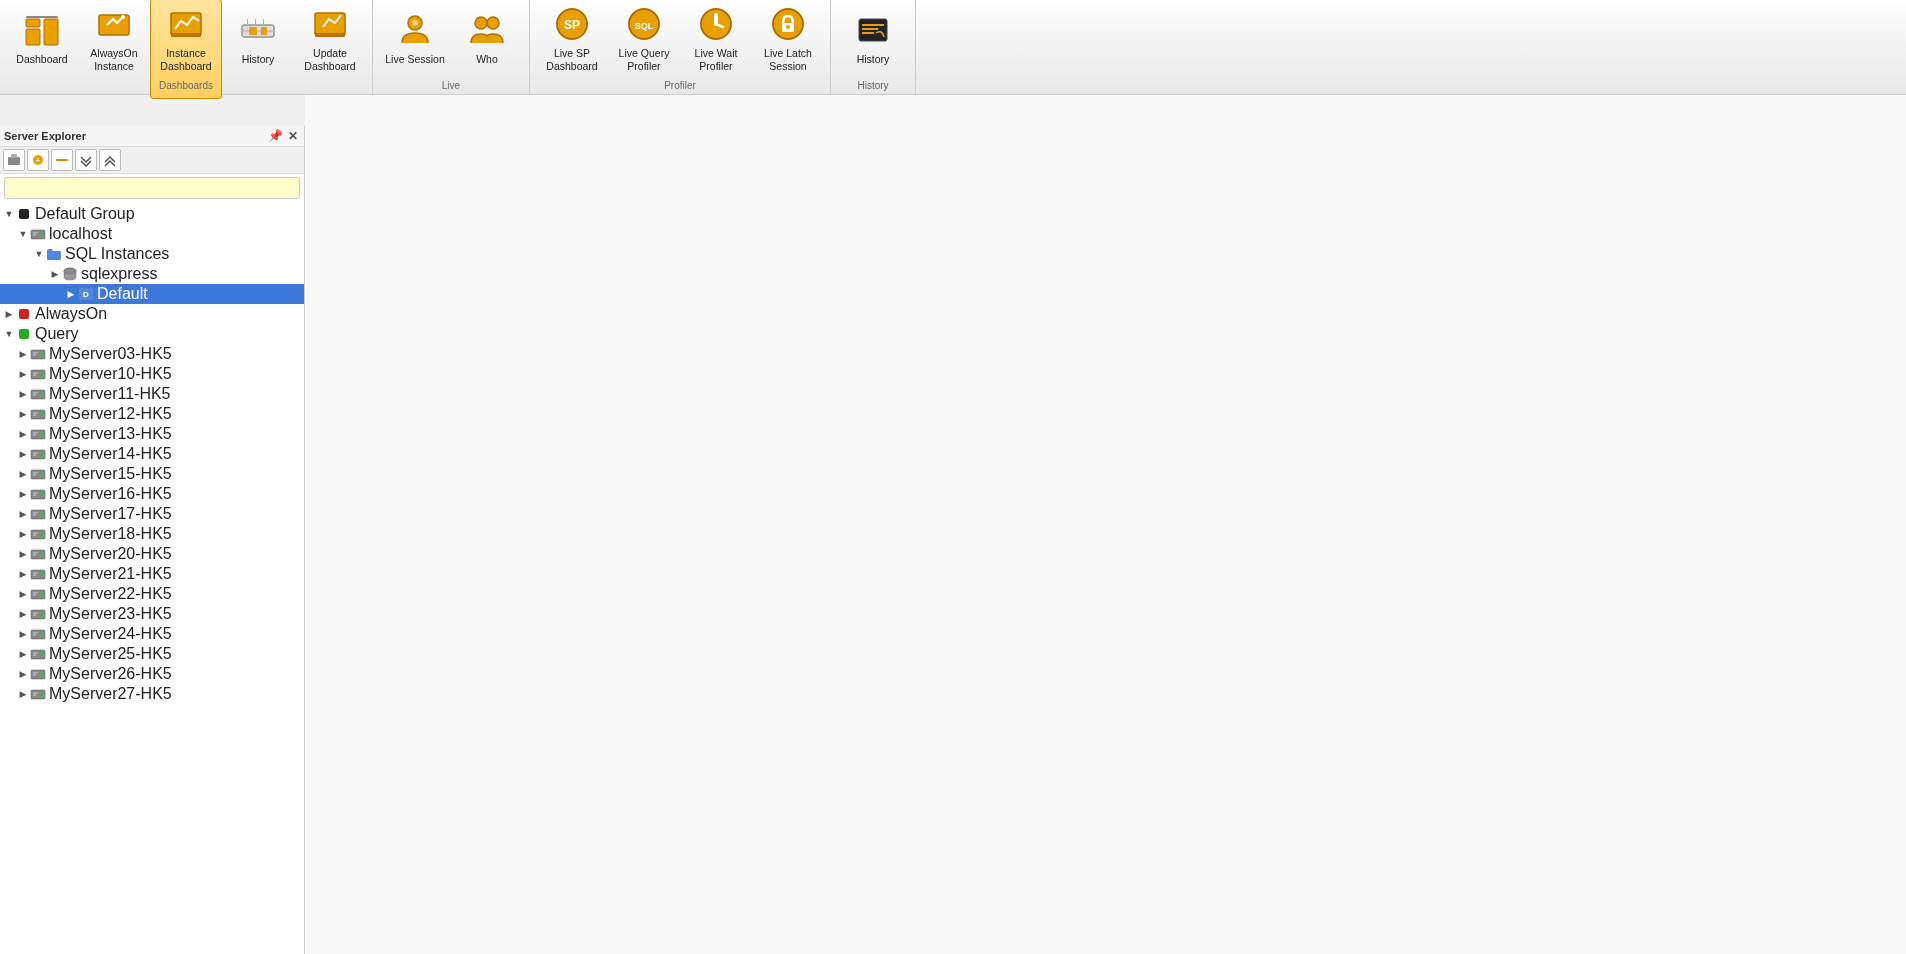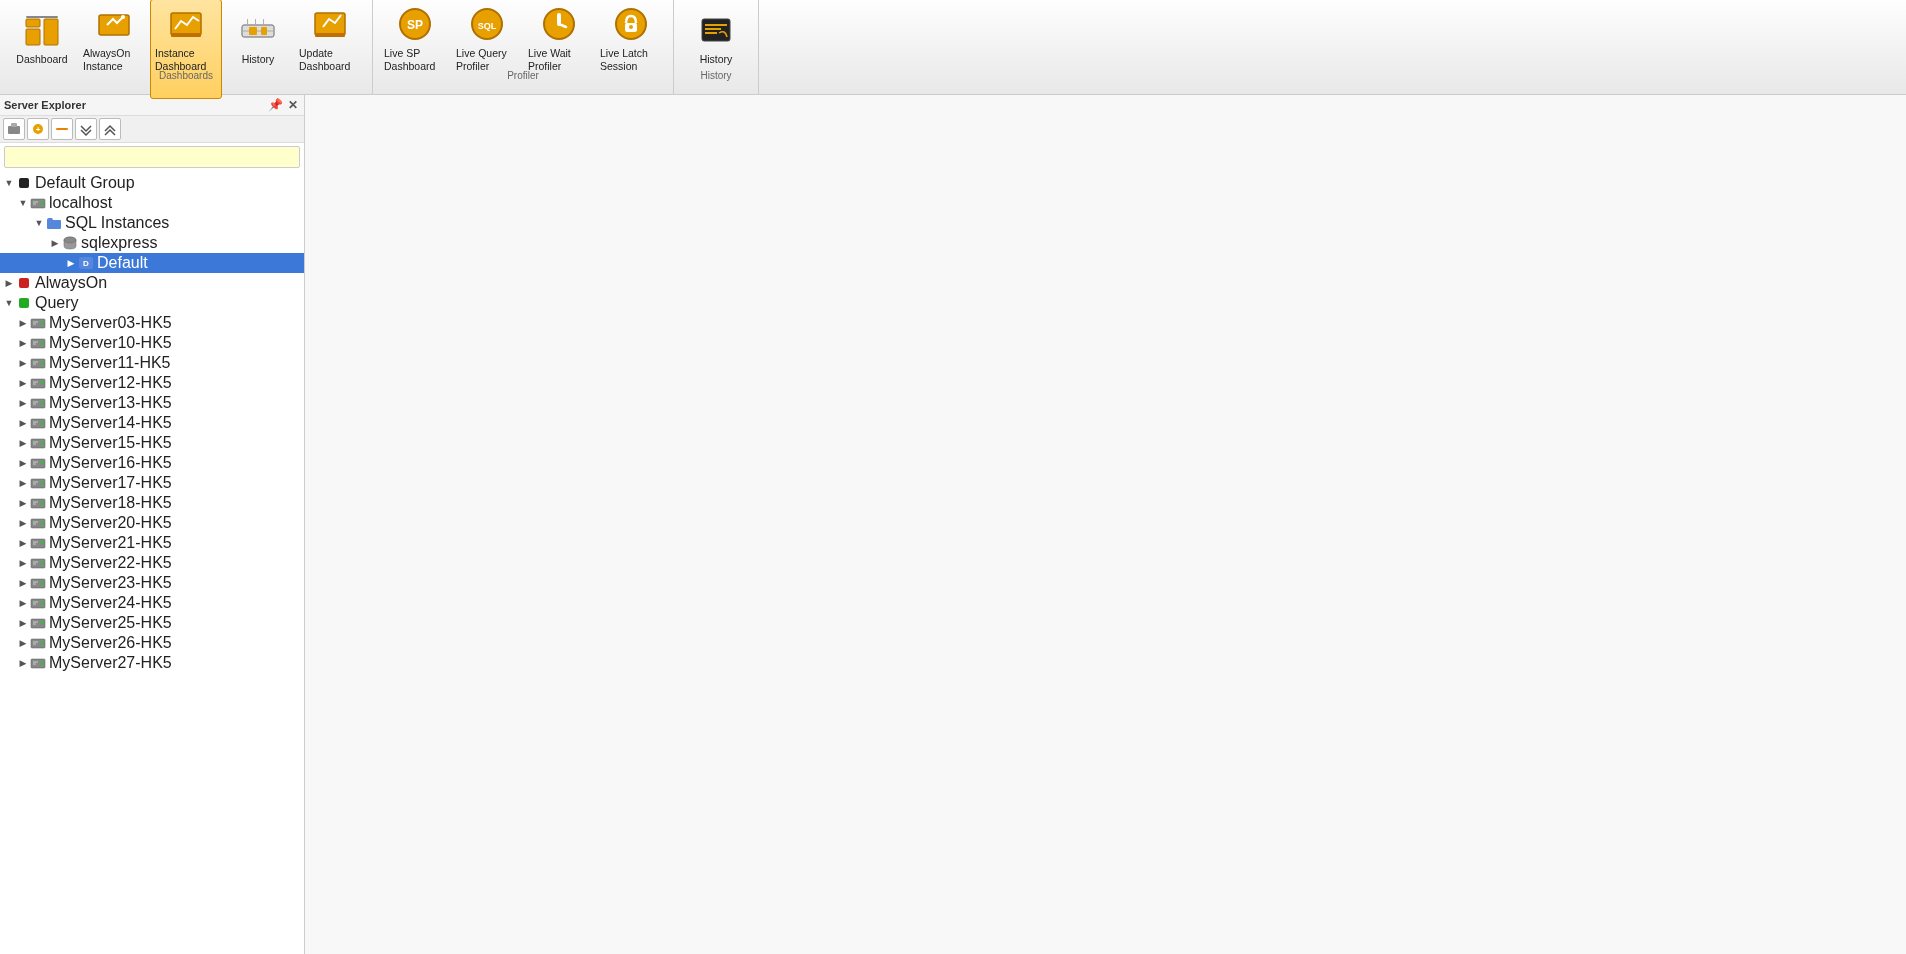--- a/index.html
+++ b/index.html
@@ -18,39 +18,39 @@
     .toolbar-group {
       display: flex;
       flex-direction: row;
       align-items: center;
       padding: 4px 6px 0 6px;
       border-right: 1px solid #ccc;
       position: relative;
     }
     .toolbar-group-label {
       position: absolute;
-      bottom: 13px;
+      bottom: 3px;
       left: 0; right: 0;
       text-align: center;
       font-size: 10px;
       color: #666;
     }
     .toolbar-btn {
       display: flex;
       flex-direction: column;
       align-items: center;
       justify-content: flex-start;
       width: 72px;
       min-height: 70px;
       padding: 4px 4px 26px 4px;
       cursor: pointer;
       border: 1px solid transparent;
       border-radius: 3px;
       background: transparent;
-      text-align: left;
+      text-align: center;
     }
     .toolbar-btn.active {
       background: linear-gradient(to bottom, #ffe4a0 0%, #ffd060 100%);
       border-color: #cc8800;
     }
     .toolbar-btn .icon {
       width: 40px;
       height: 40px;
       display: flex;
       align-items: center;
@@ -75,20 +75,21 @@
 
     
     .server-explorer {
       width: 305px;
       min-width: 305px;
       background: #fff;
       border-right: 1px solid #ccc;
       display: flex;
       flex-direction: column;
       overflow: hidden;
+      margin-top: 31px;
     }
     .se-header {
       display: flex;
       flex-direction: row;
       align-items: center;
       justify-content: space-between;
       padding: 3px 4px;
       background: #f5f5f5;
       border-bottom: 1px solid #ddd;
       font-size: 11px;
@@ -250,20 +251,45 @@
           <rect x="4" y="8" width="30" height="22" rx="2" fill="#e8a000" stroke="#b07000" stroke-width="1.5"></rect>
           <path d="M12 22 L18 14 L24 18 L30 10" stroke="#fff" stroke-width="2" fill="none"></path>
           <rect x="4" y="28" width="30" height="4" rx="1" fill="#c07000"></rect>
         </svg>
       </div>
       <span class="btn-label">Update Dashboard</span>
     </div>
     <span class="toolbar-group-label">Dashboards</span>
   </div>
 
+  <div class="toolbar-group">
+
+    <div class="toolbar-btn">
+      <div class="icon">
+        <svg width="38" height="38" viewBox="0 0 38 38">
+          <circle cx="19" cy="12" r="7" fill="#e8a000" stroke="#b07000" stroke-width="1.5"></circle>
+          <path d="M6 32 Q6 22 19 22 Q32 22 32 32" fill="#e8a000" stroke="#b07000" stroke-width="1.5"></path>
+          <circle cx="19" cy="12" r="3" fill="#fff" opacity="0.5"></circle>
+        </svg>
+      </div>
+      <span class="btn-label">Live Session</span>
+    </div>
+
+    <div class="toolbar-btn">
+      <div class="icon">
+        <svg width="38" height="38" viewBox="0 0 38 38">
+          <circle cx="13" cy="12" r="6" fill="#e8a000" stroke="#b07000" stroke-width="1.5"></circle>
+          <circle cx="25" cy="12" r="6" fill="#e8a000" stroke="#b07000" stroke-width="1.5"></circle>
+          <path d="M3 32 Q3 23 13 23 Q19 23 19 26 Q19 23 25 23 Q35 23 35 32" fill="#e8a000" stroke="#b07000" stroke-width="1.5"></path>
+        </svg>
+      </div>
+      <span class="btn-label">Who</span>
+    </div>
+    <span class="toolbar-group-label">Live</span>
+  </div>
 
   <div class="toolbar-group">
 
     <div class="toolbar-btn">
       <div class="icon">
         <svg width="38" height="38" viewBox="0 0 38 38">
           <circle cx="19" cy="19" r="15" fill="#e8a000" stroke="#b07000" stroke-width="2"></circle>
           <text x="19" y="24" text-anchor="middle" font-size="12" font-weight="bold" fill="#fff">SP</text>
         </svg>
       </div>

